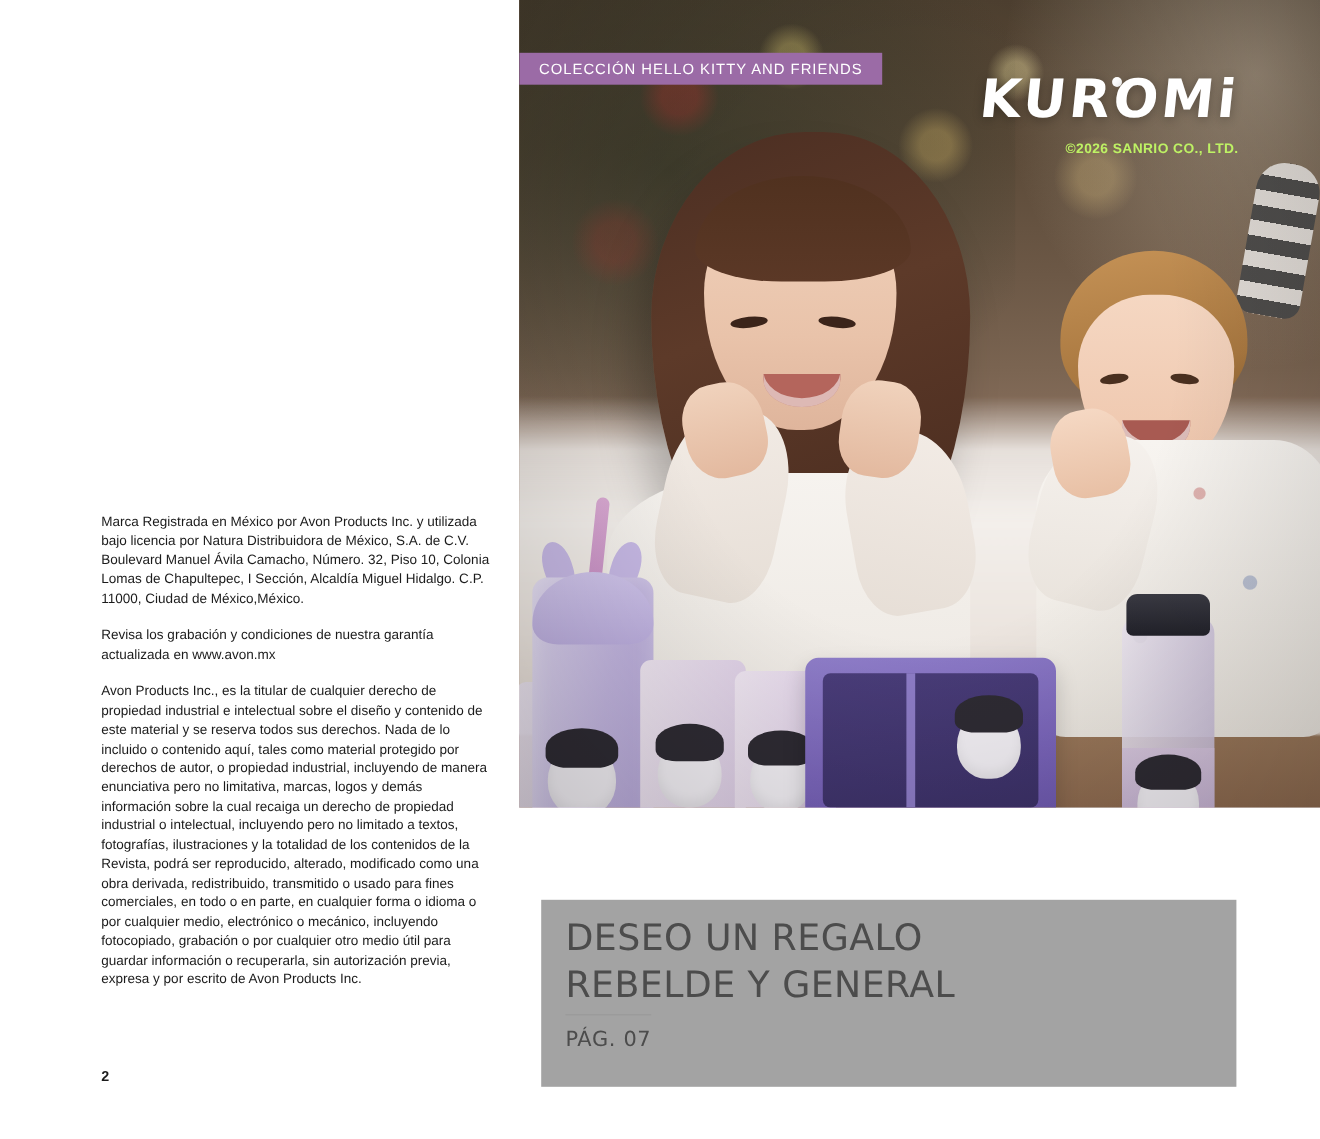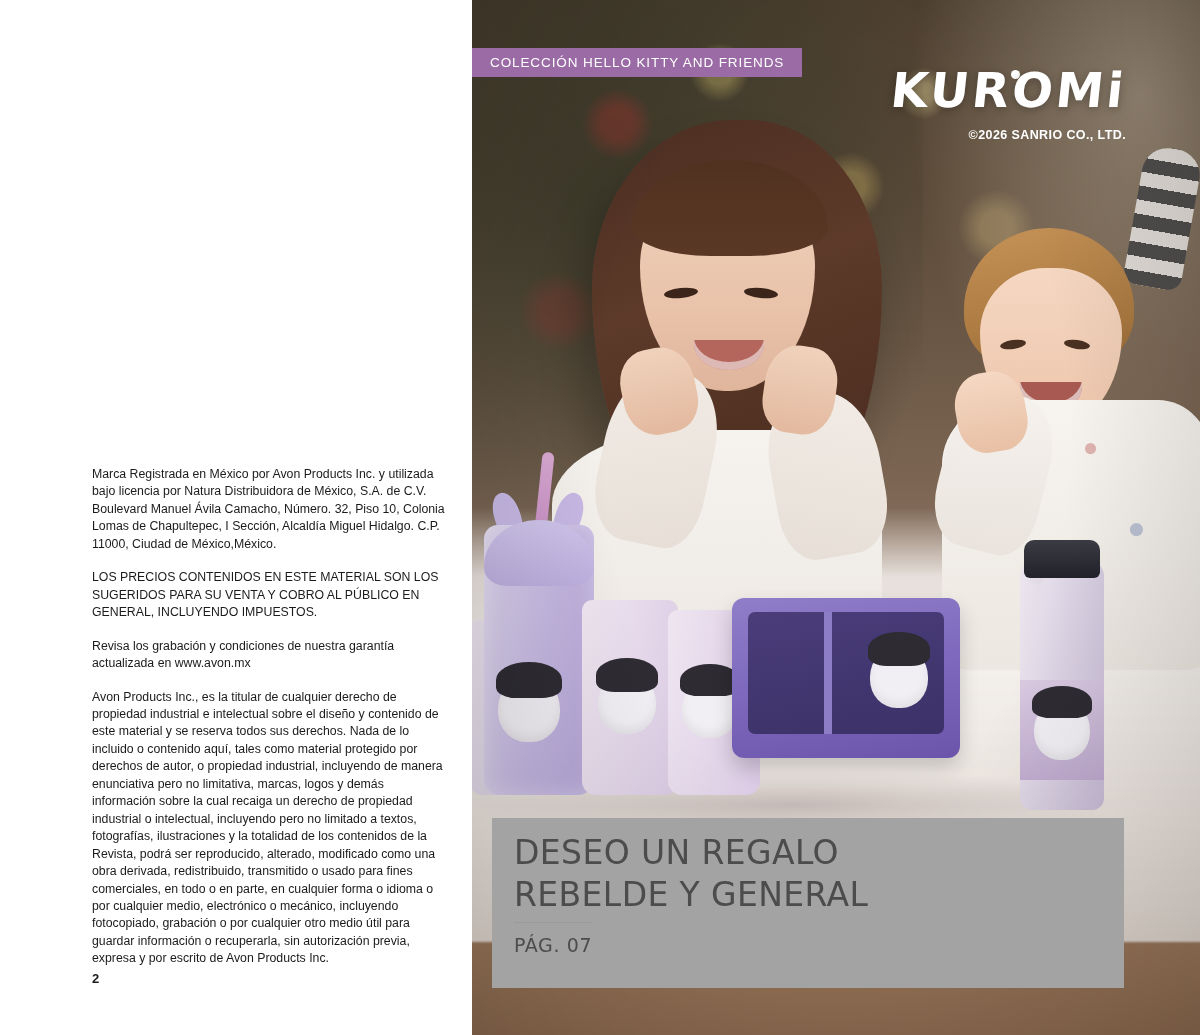--- a/index.html
+++ b/index.html
@@ -49,21 +49,21 @@
     font-weight: bold;
     color: #1b1b1b;
   }
 
   
   .photo-panel {
     position: absolute;
     left: 472px;
     top: 0;
     width: 728px;
-    height: 1035px;
+    height: 734px;
     overflow: hidden;
     background: #5e4436;
   }
 
   
   .bg-room {
     position: absolute;
     inset: 0;
     background:
       radial-gradient(circle at 20% 12%, rgba(210,60,55,0.55) 0 16px, rgba(210,60,55,0) 36px),
@@ -422,21 +422,21 @@
     top: 70px;
     width: 9px; height: 9px;
     border-radius: 50%;
     background: #ffffff;
     z-index: 5;
   }
   .brand-copyright {
     position: absolute;
     right: 74px;
     top: 128px;
-    color: #ffffff;
+    color: #bef264;
     font-size: 12.5px;
     font-weight: bold;
     letter-spacing: 0.4px;
     z-index: 5;
   }
 
   .caption-card {
     position: absolute;
     left: 492px;
     top: 818px;
@@ -475,21 +475,20 @@
     font-family: "DejaVu Sans", sans-serif;
   }
 </style>
 </head>
 <body>
 
 <div class="left-col">
 
   <div class="legal-block">
     <p class="legal-para">Marca Registrada en México por  Avon Products Inc. y utilizada bajo licencia por  Natura Distribuidora de México, S.A. de  C.V. Boulevard Manuel Ávila Camacho, Número. 32, Piso 10, Colonia Lomas de Chapultepec, I Sección, Alcaldía Miguel Hidalgo. C.P. 11000, Ciudad de México,México.</p>
-    <p class="legal-para upper">LOS PRECIOS CONTENIDOS EN ESTE MATERIAL SON LOS SUGERIDOS PARA SU VENTA Y COBRO AL PÚBLICO EN GENERAL, INCLUYENDO IMPUESTOS.</p>
     <p class="legal-para">Revisa los grabación y condiciones de nuestra garantía actualizada en www.avon.mx</p>
     <p class="legal-para long">Avon Products Inc., es la titular de cualquier derecho de propiedad industrial e intelectual sobre el diseño y contenido de este material y se reserva todos sus derechos. Nada de lo incluido o contenido aquí, tales como material protegido por derechos de autor, o propiedad industrial, incluyendo de manera enunciativa pero no limitativa, marcas, logos y demás información sobre la cual recaiga un derecho de propiedad industrial o intelectual, incluyendo pero no limitado a textos, fotografías, ilustraciones y la totalidad de los contenidos de la Revista, podrá ser reproducido, alterado, modificado como una obra derivada, redistribuido, transmitido o usado para fines comerciales, en todo o en parte, en cualquier forma o idioma o por cualquier medio, electrónico o mecánico, incluyendo fotocopiado, grabación o por cualquier otro medio útil para guardar información o recuperarla, sin autorización previa, expresa y por escrito de Avon Products Inc.</p>
   </div>
 
   <div class="page-number">2</div>
 </div>
 
 <div class="photo-panel">
 
   <div class="bg-room"></div>

